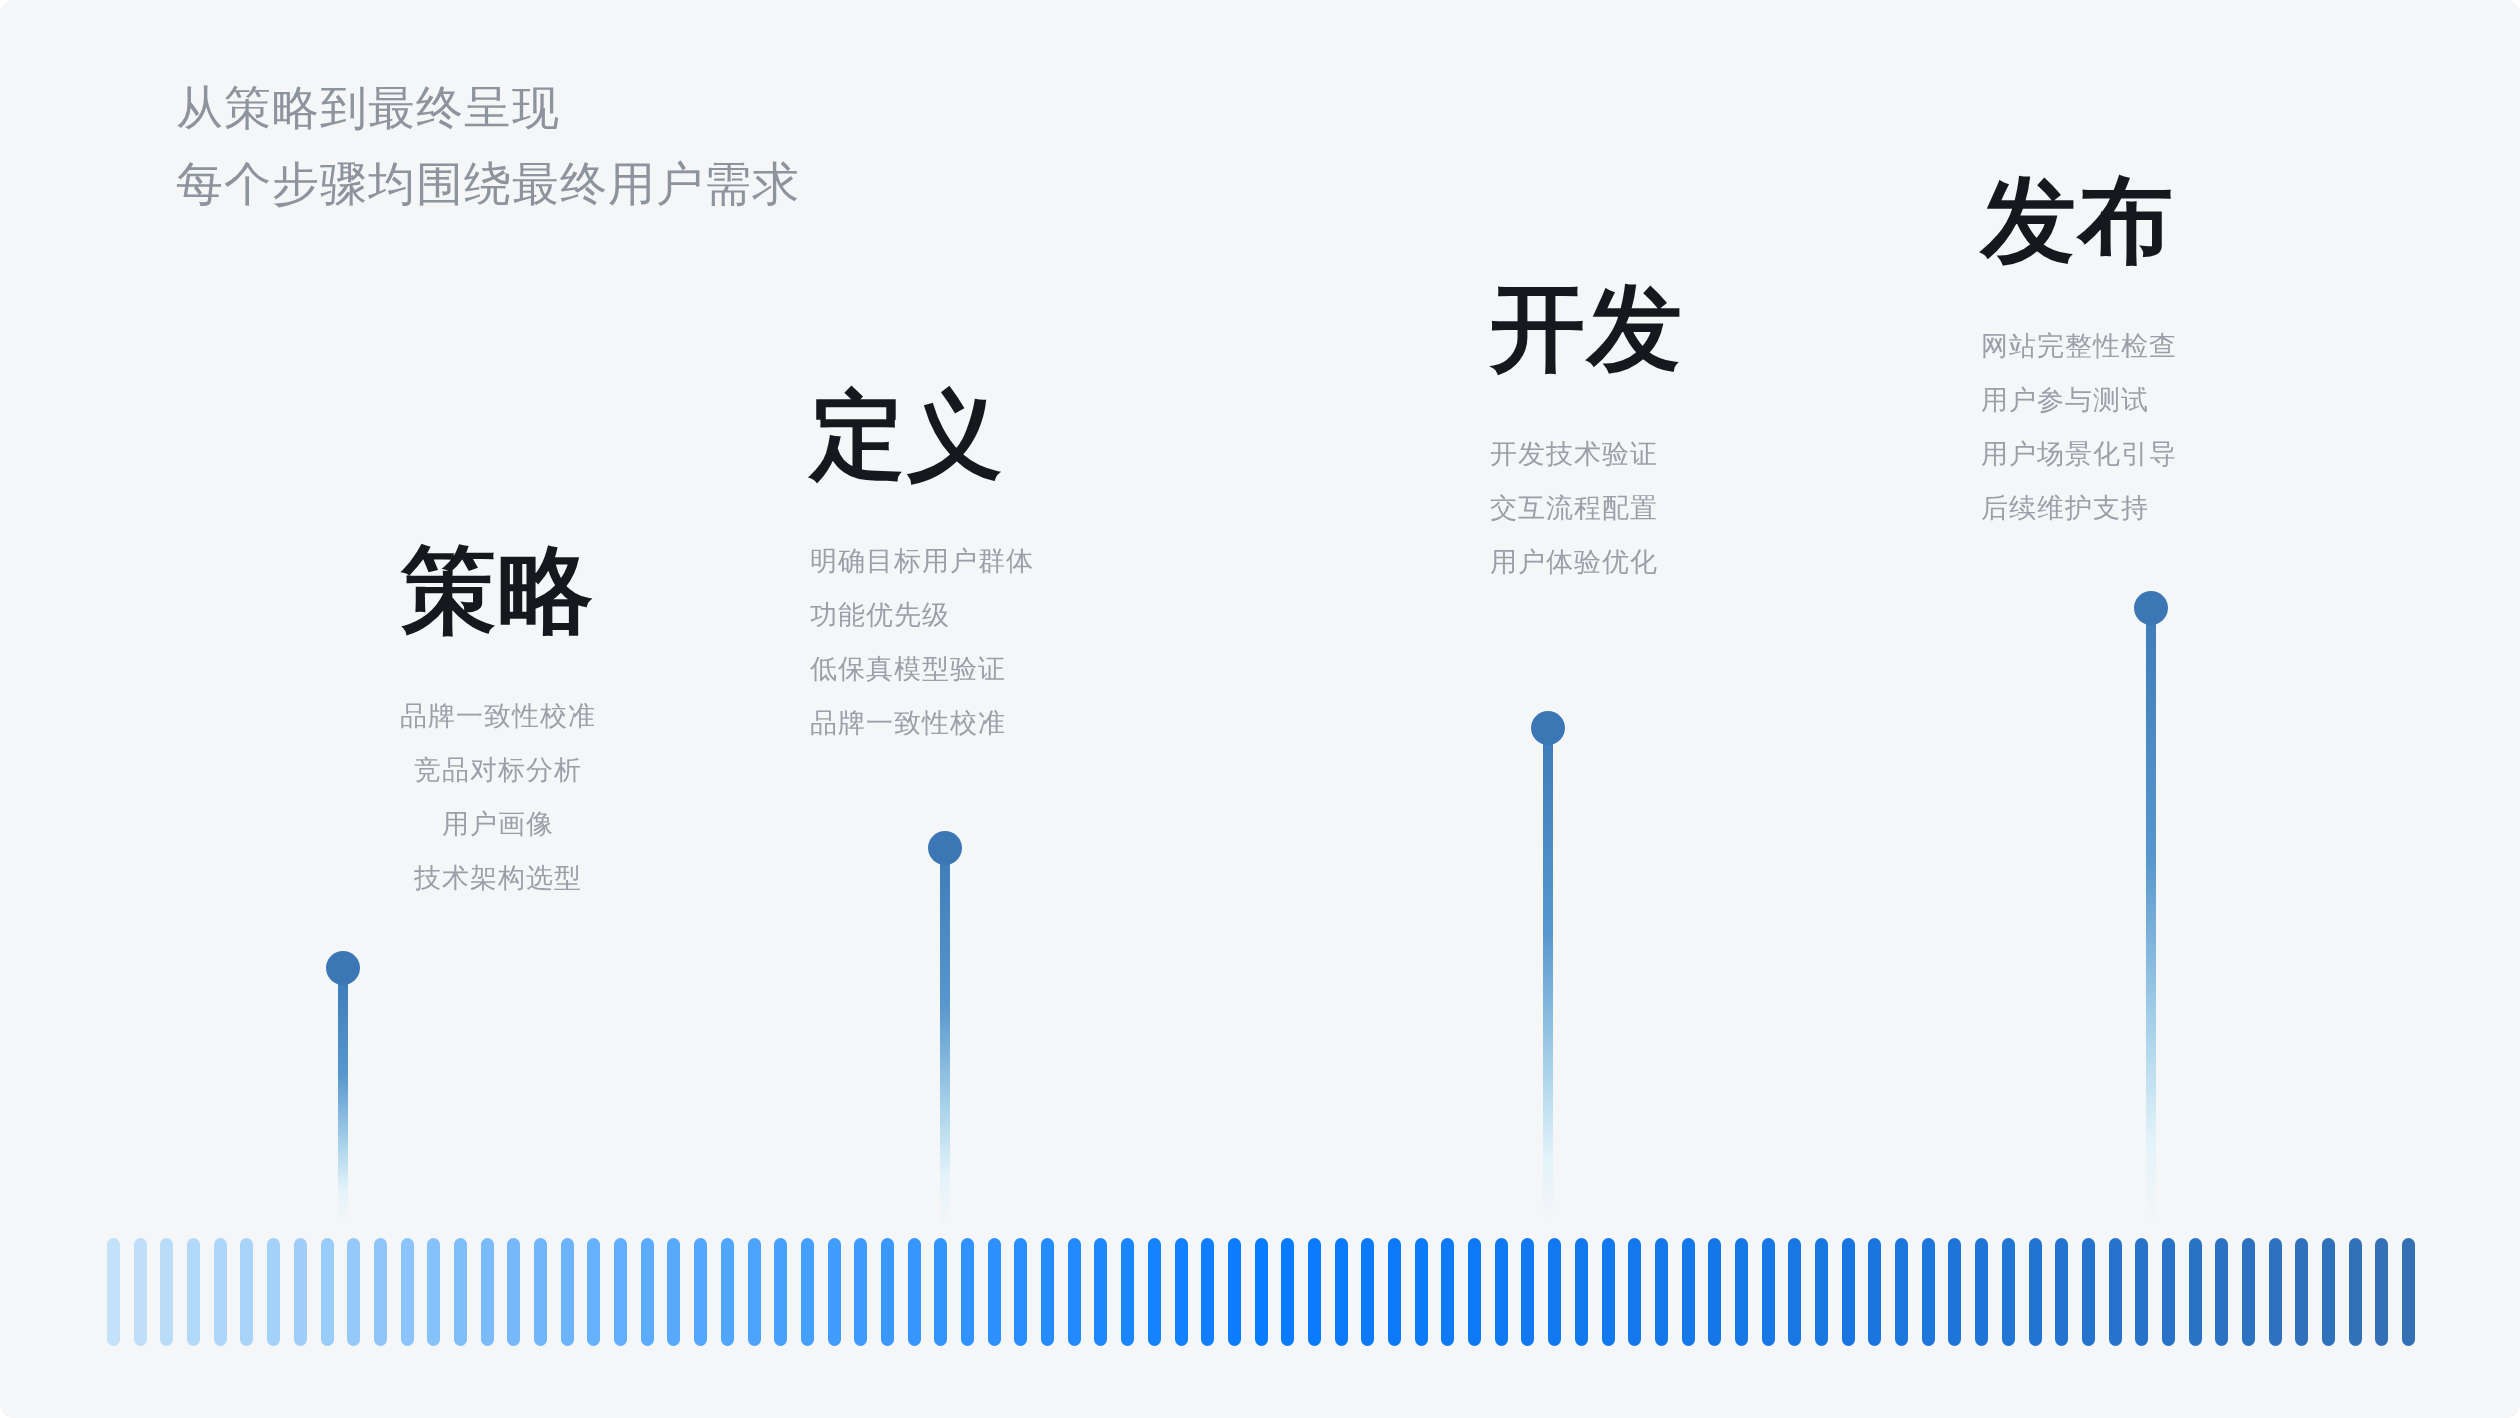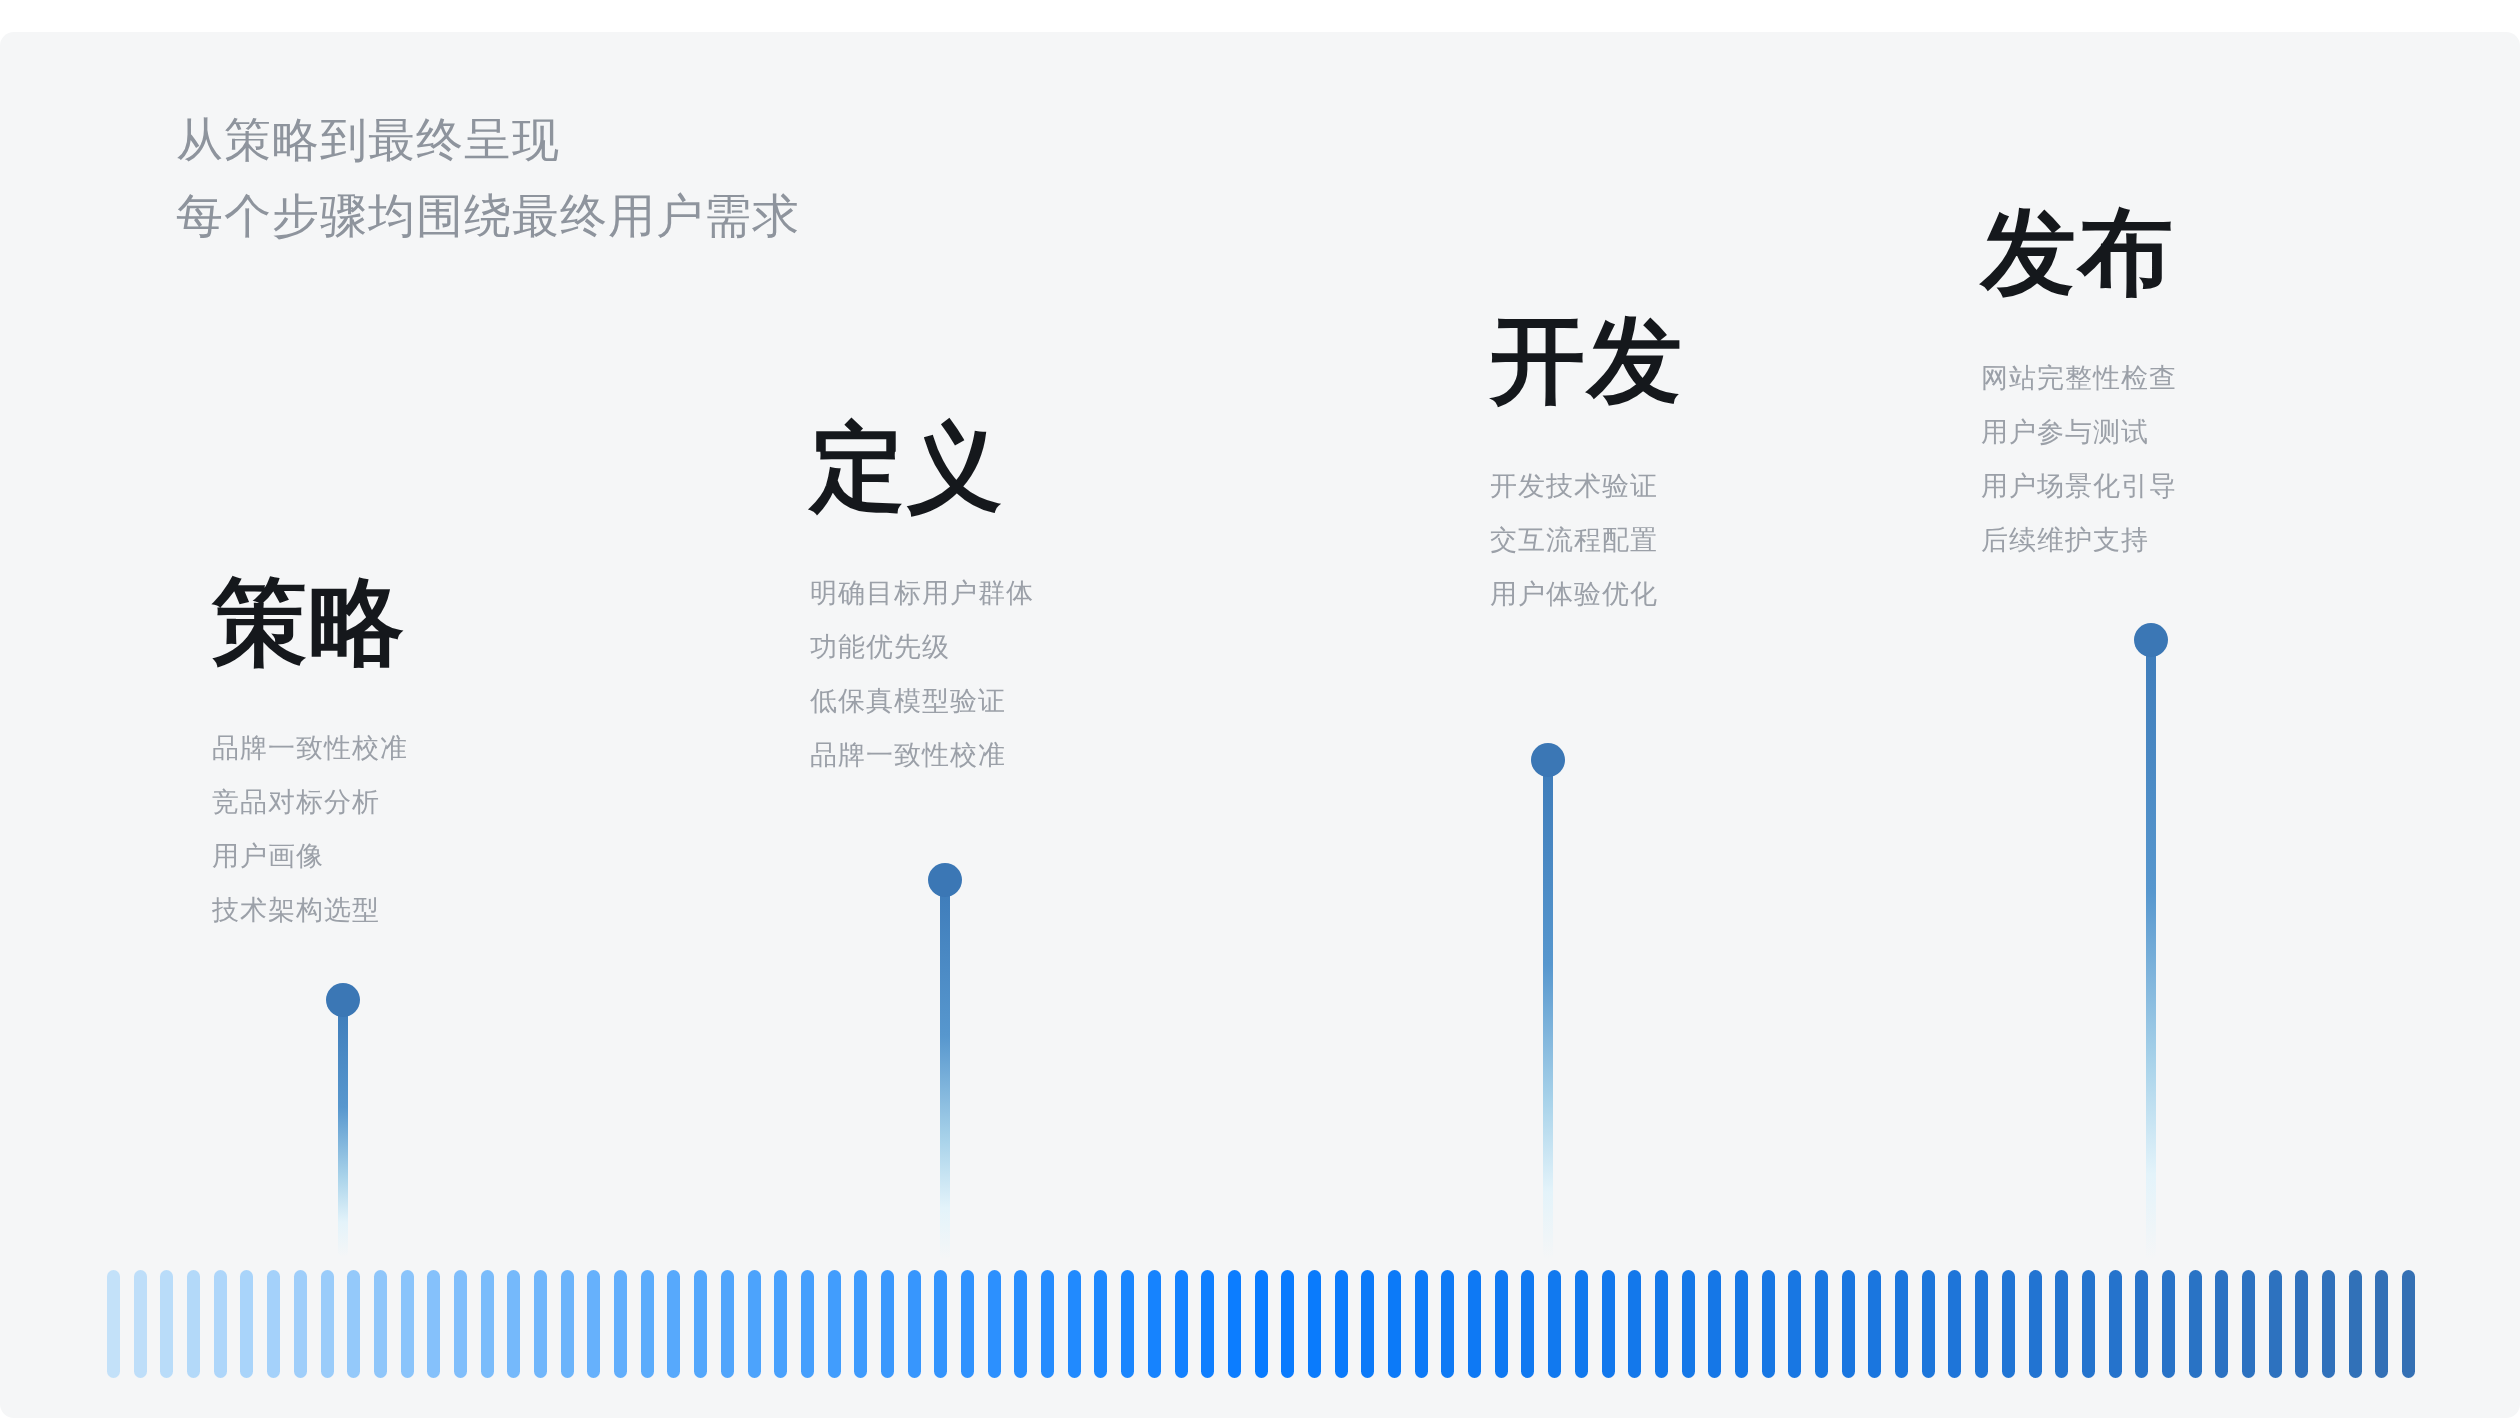--- a/index.html
+++ b/index.html
@@ -14,21 +14,20 @@
     height: 1418px;
     background: #ffffff;
     overflow: hidden;
   }
   .card {
     position: absolute;
     inset: 0;
     background: #f5f6f7;
     border-radius: 14px;
     overflow: hidden;
-    margin-top: 32px;
   }
   .header {
     position: absolute;
     left: 176px;
     top: 70px;
     font-size: 47px;
     line-height: 76px;
     font-weight: 500;
     color: #8e949d;
     letter-spacing: 1px;
@@ -48,21 +47,21 @@
     list-style: none;
     margin: 65px 0 0 0;
     padding: 0;
     font-size: 27px;
     line-height: 27px;
     color: #9ba0a8;
     font-weight: 500;
     letter-spacing: 1px;
   }
   .stage-items li { margin-bottom: 27px; }
-  .stage1 { left: 212px;  top: 543px; }
+  .stage1 { left: 218px;  top: 543px; text-align: center; }
   .stage2 { left: 810px;  top: 388px; }
   .stage3 { left: 1490px; top: 281px; }
   .stage4 { left: 1981px; top: 173px; }
 
   .dot {
     position: absolute;
     width: 34px;
     height: 34px;
     border-radius: 50%;
     background: #3b77b5;

